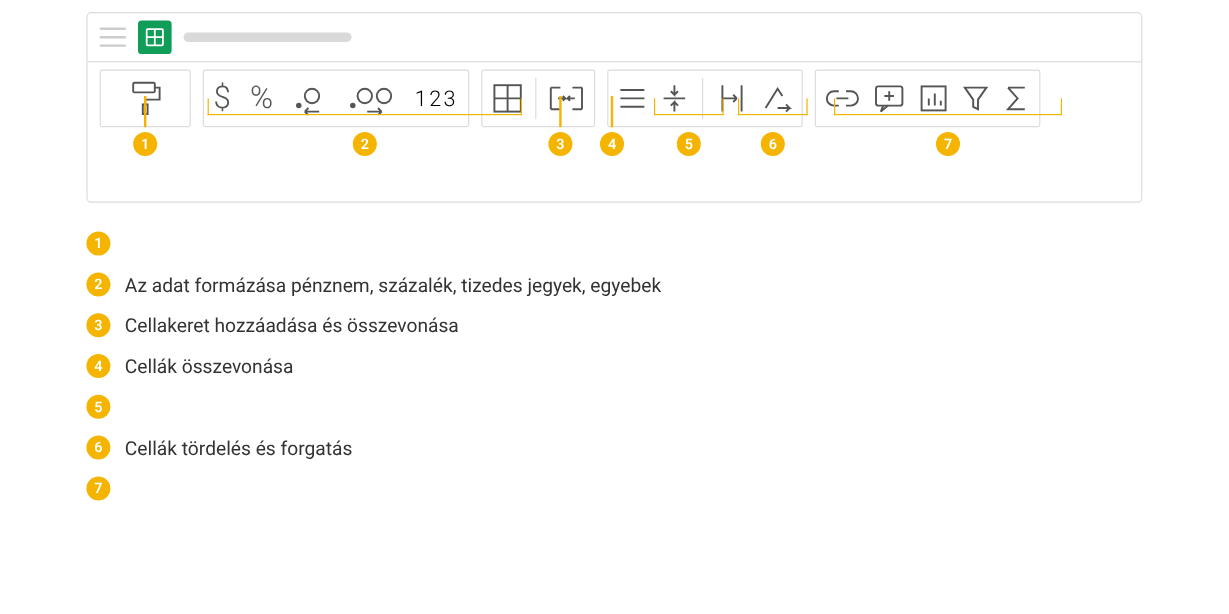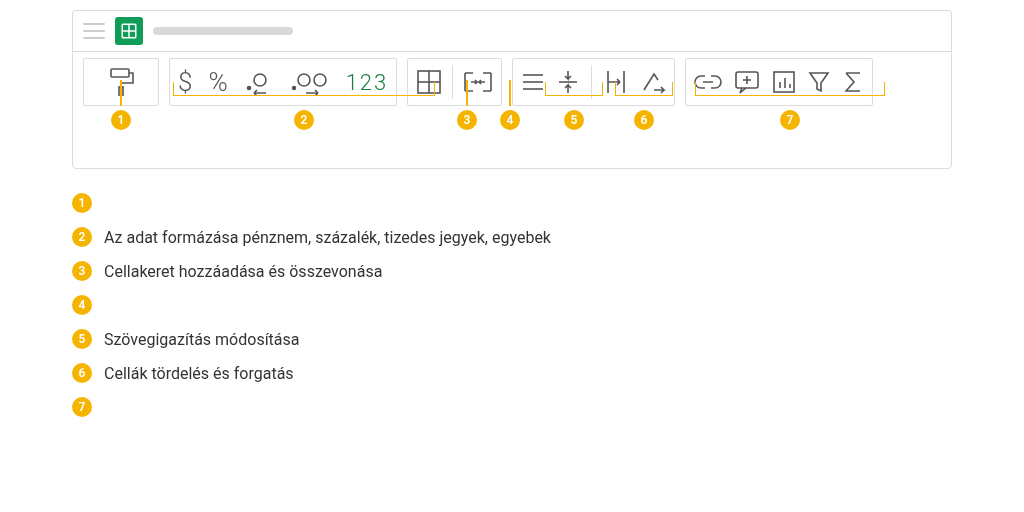--- a/index.html
+++ b/index.html
@@ -55,21 +55,21 @@
     padding: 4px 8px;
     display: flex;
     align-items: center;
     gap: 12px;
     height: 48px;
   }
   .group.g1 { width: 76px; justify-content: center; }
   .icon { color: #555; display: inline-flex; align-items: center; justify-content: center; }
   .icon svg { stroke: #555; fill: none; stroke-width: 1.6; }
   .sep { width: 1px; background: #dcdcdc; height: 34px; align-self: center; }
-  .tx { font-size: 22px; font-weight: 300; color: #15803d; letter-spacing: 2px; }
+  .tx { font-size: 18px; font-weight: 300; color: #000000; letter-spacing: 2px; }
 
   .callouts {
     position: relative;
     height: 60px;
     margin-top: -26px;
   }
   .bracket {
     position: absolute;
     border-left: 1.5px solid #f4b400;
     border-right: 1.5px solid #f4b400;
@@ -285,24 +285,24 @@
   <div class="legend-row">
     <span class="badge-inline">2</span>
     <span>Az adat formázása pénznem, százalék, tizedes jegyek, egyebek</span>
   </div>
   <div class="legend-row">
     <span class="badge-inline">3</span>
     <span>Cellakeret hozzáadása és összevonása</span>
   </div>
   <div class="legend-row">
     <span class="badge-inline">4</span>
+    <span>Cellák összevonása</span>
   </div>
   <div class="legend-row">
     <span class="badge-inline">5</span>
-    <span>Szövegigazítás módosítása</span>
   </div>
   <div class="legend-row">
     <span class="badge-inline">6</span>
     <span>Cellák tördelés és forgatás</span>
   </div>
   <div class="legend-row">
     <span class="badge-inline">7</span>
   </div>
 </div>
 

